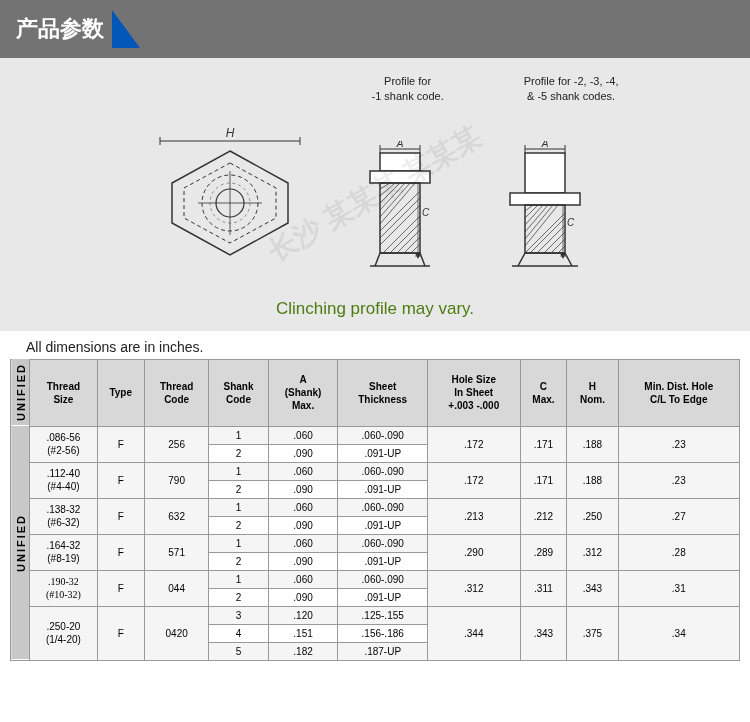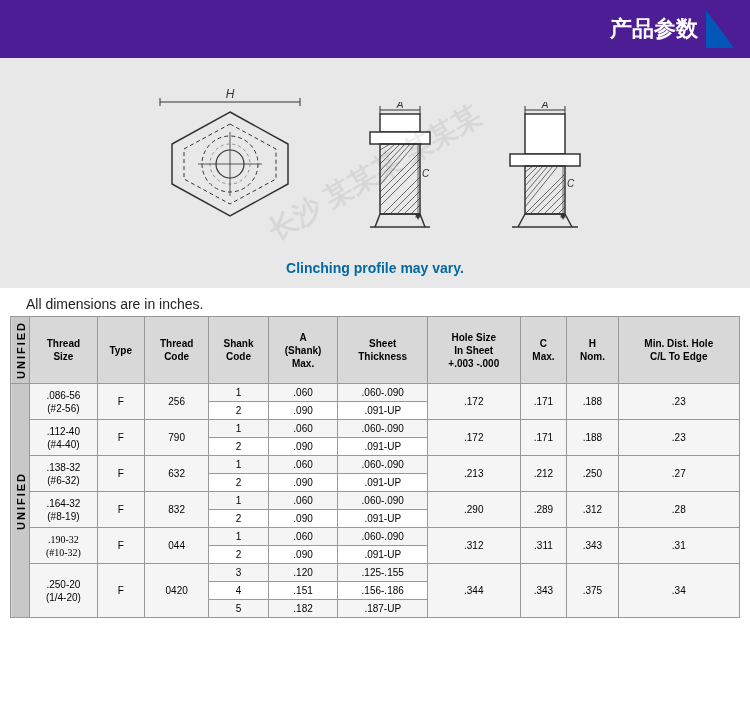--- a/index.html
+++ b/index.html
@@ -1,23 +1,22 @@
 <!DOCTYPE html>
 <html><head>
   <meta charset="utf-8">
   <style>
     * { box-sizing: border-box; margin: 0; padding: 0; }
     body { width: 750px; background: #fff; font-family: Arial, sans-serif; font-size: 11px; }
 
     .header {
-      background: #4c1d95;
+      background: #737373;
       padding: 10px 16px;
       display: flex;
       align-items: center;
-      justify-content: flex-end;
     }
     .header-title {
       color: #fff;
       font-size: 22px;
       font-weight: bold;
     }
     .header-accent {
       width: 0;
       height: 0;
       border-top: 38px solid transparent;
@@ -58,23 +57,23 @@
       display: flex;
       align-items: center;
       justify-content: center;
     }
     .hex-svg { width: 160px; height: 160px; }
     .profile-svg { width: 100px; height: 140px; }
     .profile-svg2 { width: 110px; height: 140px; }
 
     .clinch-note {
       text-align: center;
-      font-size: 14px;
-      font-weight: bold;
-      color: #0369a1;
+      font-size: 17px;
+      font-weight: normal;
+      color: #4d7c0f;
       margin-top: 6px;
     }
 
     .dimensions-note {
       font-size: 14px;
       color: #222;
       margin: 8px 16px 4px;
     }
 
     .table-wrapper {
@@ -124,20 +123,25 @@
 <body>
 
 <div class="header">
   <span class="header-title">产品参数</span>
   <div class="header-accent"></div>
 </div>
 
 <div class="diagram-section">
   <div class="watermark">长沙 某某某 某某某</div>
 
+  <div class="diagram-labels">
+    <div style="width:160px;"></div>
+    <div class="diagram-label">Profile for<br>-1 shank code.</div>
+    <div class="diagram-label">Profile for -2, -3, -4,<br>&amp; -5 shank codes.</div>
+  </div>
 
   <div class="diagrams-row">
 
     <div class="hex-view">
       <svg class="hex-svg" viewBox="0 0 160 160">
 
         <line x1="10" y1="18" x2="150" y2="18" stroke="#333" stroke-width="1"></line>
         <line x1="10" y1="14" x2="10" y2="22" stroke="#333" stroke-width="1"></line>
         <line x1="150" y1="14" x2="150" y2="22" stroke="#333" stroke-width="1"></line>
         <text x="80" y="14" text-anchor="middle" font-size="12" font-style="italic" fill="#333">H</text>
@@ -319,21 +323,21 @@
         </tr>
         <tr>
           <td>2</td>
           <td>.090</td>
           <td>.091-UP</td>
         </tr>
         <tr>
           <td rowspan="2" style="white-space: pre-line; font-style: normal;">.164-32
 (#8-19)</td>
           <td rowspan="2">F</td>
-          <td rowspan="2">832</td>
+          <td rowspan="2">571</td>
           <td>1</td>
           <td>.060</td>
           <td>.060-.090</td>
           <td rowspan="2">.290</td>
           <td rowspan="2">.289</td>
           <td rowspan="2">.312</td>
           <td rowspan="2">.28</td>
         </tr>
         <tr>
           <td>2</td>

